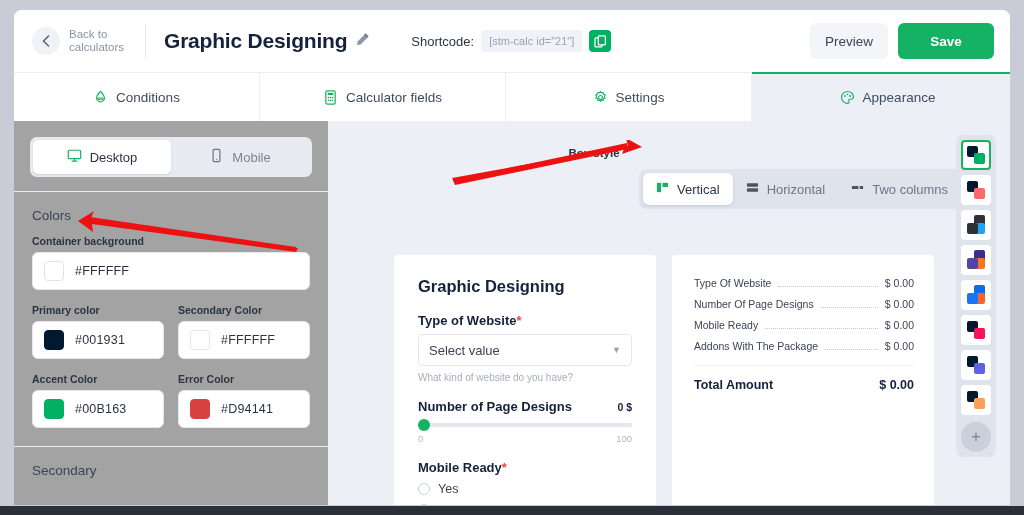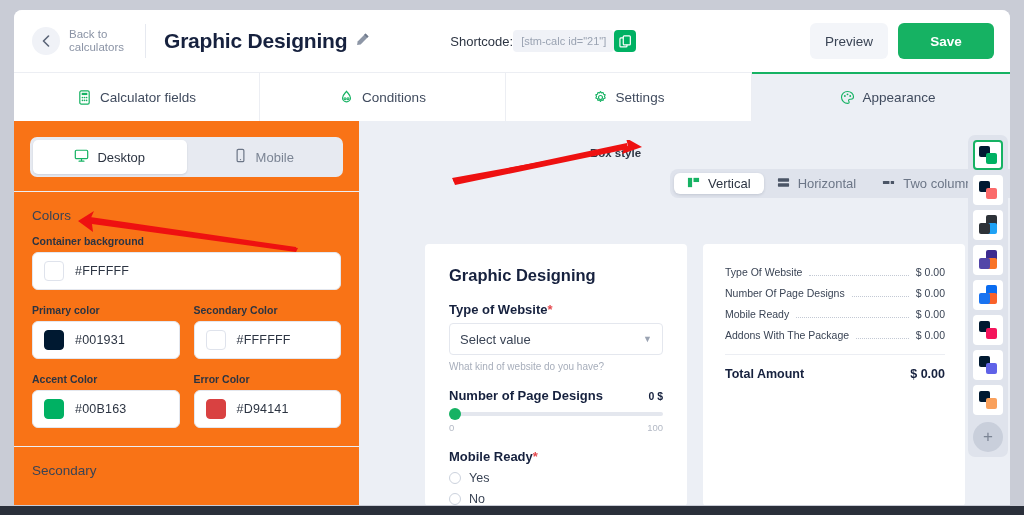--- a/index.html
+++ b/index.html
@@ -45,22 +45,22 @@
     width: 1px; height: 34px; background: #e6e9f0;
     margin: 0 18px 0 14px;
   }
   .title-wrap { display: flex; align-items: center; gap: 8px; }
   .title {
     font-size: 21px; font-weight: bold; color: #16213e;
     letter-spacing: -0.2px;
   }
   .pencil { font-size: 15px; color: #7b8494; }
   .shortcode-wrap {
-    display: flex; align-items: center; gap: 0;
-    margin-left: 80px;
+    display: flex; align-items: center; gap: 7px;
+    margin-left: 41px;
   }
   .shortcode-label { font-size: 13px; color: #2c3442; }
   .shortcode-box {
     display:flex; align-items:center;
     background: #f0f2f7; border-radius: 4px;
     height: 22px; padding: 0 8px;
     font-size: 11px; color: #9aa3b2;
     font-family: "Liberation Sans", sans-serif;
   }
   .copy-btn {
@@ -111,22 +111,22 @@
   
   .body {
     display: flex;
     height: calc(495px - 62px - 48px);
     background: #eceff5;
     position: relative;
   }
 
   
   .sidebar {
-    width: 345px;
-    background: #f97316;
+    width: 314px;
+    background: #a3a3a3;
     box-sizing: border-box;
     flex-shrink: 0;
     position: relative;
   }
   .seg-wrap { padding: 16px 16px 14px 16px; }
   .segmented {
     display: flex; background: #e7eaf1; border-radius: 7px;
     padding: 3px; height: 40px; box-sizing: border-box;
   }
   .seg {
@@ -181,21 +181,21 @@
     margin-left: -150px;
   }
   .boxstyle-seg {
     width: 352px; margin: 10px auto 0 auto;
     background: #dfe3ec; border-radius: 8px; padding: 4px;
     display: flex; box-sizing: border-box;
     margin-left: 311px;
   }
   .bseg {
     display: flex; align-items: center; justify-content: center;
-    gap: 8px; height: 21px; border-radius: 6px;
+    gap: 8px; height: 32px; border-radius: 6px;
     font-size: 13px; color: #6c7687; cursor: pointer;
     padding: 0 13px;
   }
   .bseg.active {
     background: #fff; color: #2c3442;
     box-shadow: 0 1px 3px rgba(20,30,60,.14);
   }
 
   
   .preview-area {
@@ -355,51 +355,51 @@
       </span>
     </div>
 
     <div class="hdr-actions">
       <div class="btn btn-preview">Preview</div>
       <div class="btn btn-save">Save</div>
     </div>
   </div>
 
   <div class="tabs">
+
+    <div class="tab">
+      <span>
+        <svg width="15" height="15" viewBox="0 0 16 16">
+            <path d="M8 1.4c2 2.4 4.2 4.3 4.2 7a4.2 4.2 0 11-8.4 0c0-2.7 2.2-4.6 4.2-7z" fill="none" stroke="#16b263" stroke-width="1.3"></path>
+            <circle cx="6.4" cy="9.4" r="1.1" fill="none" stroke="#16b263" stroke-width="1.1"></circle>
+            <circle cx="9.6" cy="9.4" r="1.1" fill="none" stroke="#16b263" stroke-width="1.1"></circle>
+          </svg>
+      </span>
+      <span>Conditions</span>
+    </div>
 
     <div class="tab">
       <span>
         <svg width="15" height="15" viewBox="0 0 16 16">
             <rect x="3" y="1" width="10" height="14" rx="1.5" fill="none" stroke="#16b263" stroke-width="1.3"></rect>
             <rect x="5" y="3" width="6" height="2.4" fill="#16b263"></rect>
             <circle cx="5.8" cy="8" r=".9" fill="#16b263"></circle>
             <circle cx="8" cy="8" r=".9" fill="#16b263"></circle>
             <circle cx="10.2" cy="8" r=".9" fill="#16b263"></circle>
             <circle cx="5.8" cy="11" r=".9" fill="#16b263"></circle>
             <circle cx="8" cy="11" r=".9" fill="#16b263"></circle>
             <circle cx="10.2" cy="11" r=".9" fill="#16b263"></circle>
           </svg>
       </span>
       <span>Calculator fields</span>
     </div>
 
     <div class="tab">
       <span>
         <svg width="15" height="15" viewBox="0 0 16 16">
-            <path d="M8 1.4c2 2.4 4.2 4.3 4.2 7a4.2 4.2 0 11-8.4 0c0-2.7 2.2-4.6 4.2-7z" fill="none" stroke="#16b263" stroke-width="1.3"></path>
-            <circle cx="6.4" cy="9.4" r="1.1" fill="none" stroke="#16b263" stroke-width="1.1"></circle>
-            <circle cx="9.6" cy="9.4" r="1.1" fill="none" stroke="#16b263" stroke-width="1.1"></circle>
-          </svg>
-      </span>
-      <span>Conditions</span>
-    </div>
-
-    <div class="tab">
-      <span>
-        <svg width="15" height="15" viewBox="0 0 16 16">
             <path d="M8 1.6l1 1.5 1.8-.4.5 1.8 1.7.7-.8 1.7.8 1.7-1.7.7-.5 1.8-1.8-.4-1 1.5-1-1.5-1.8.4-.5-1.8-1.7-.7.8-1.7-.8-1.7 1.7-.7.5-1.8 1.8.4z" fill="none" stroke="#16b263" stroke-width="1.2" stroke-linejoin="round"></path>
             <circle cx="8" cy="8" r="2.1" fill="none" stroke="#16b263" stroke-width="1.2"></circle>
           </svg>
       </span>
       <span>Settings</span>
     </div>
 
     <div class="tab active">
       <span>
         <svg width="15" height="15" viewBox="0 0 16 16">

